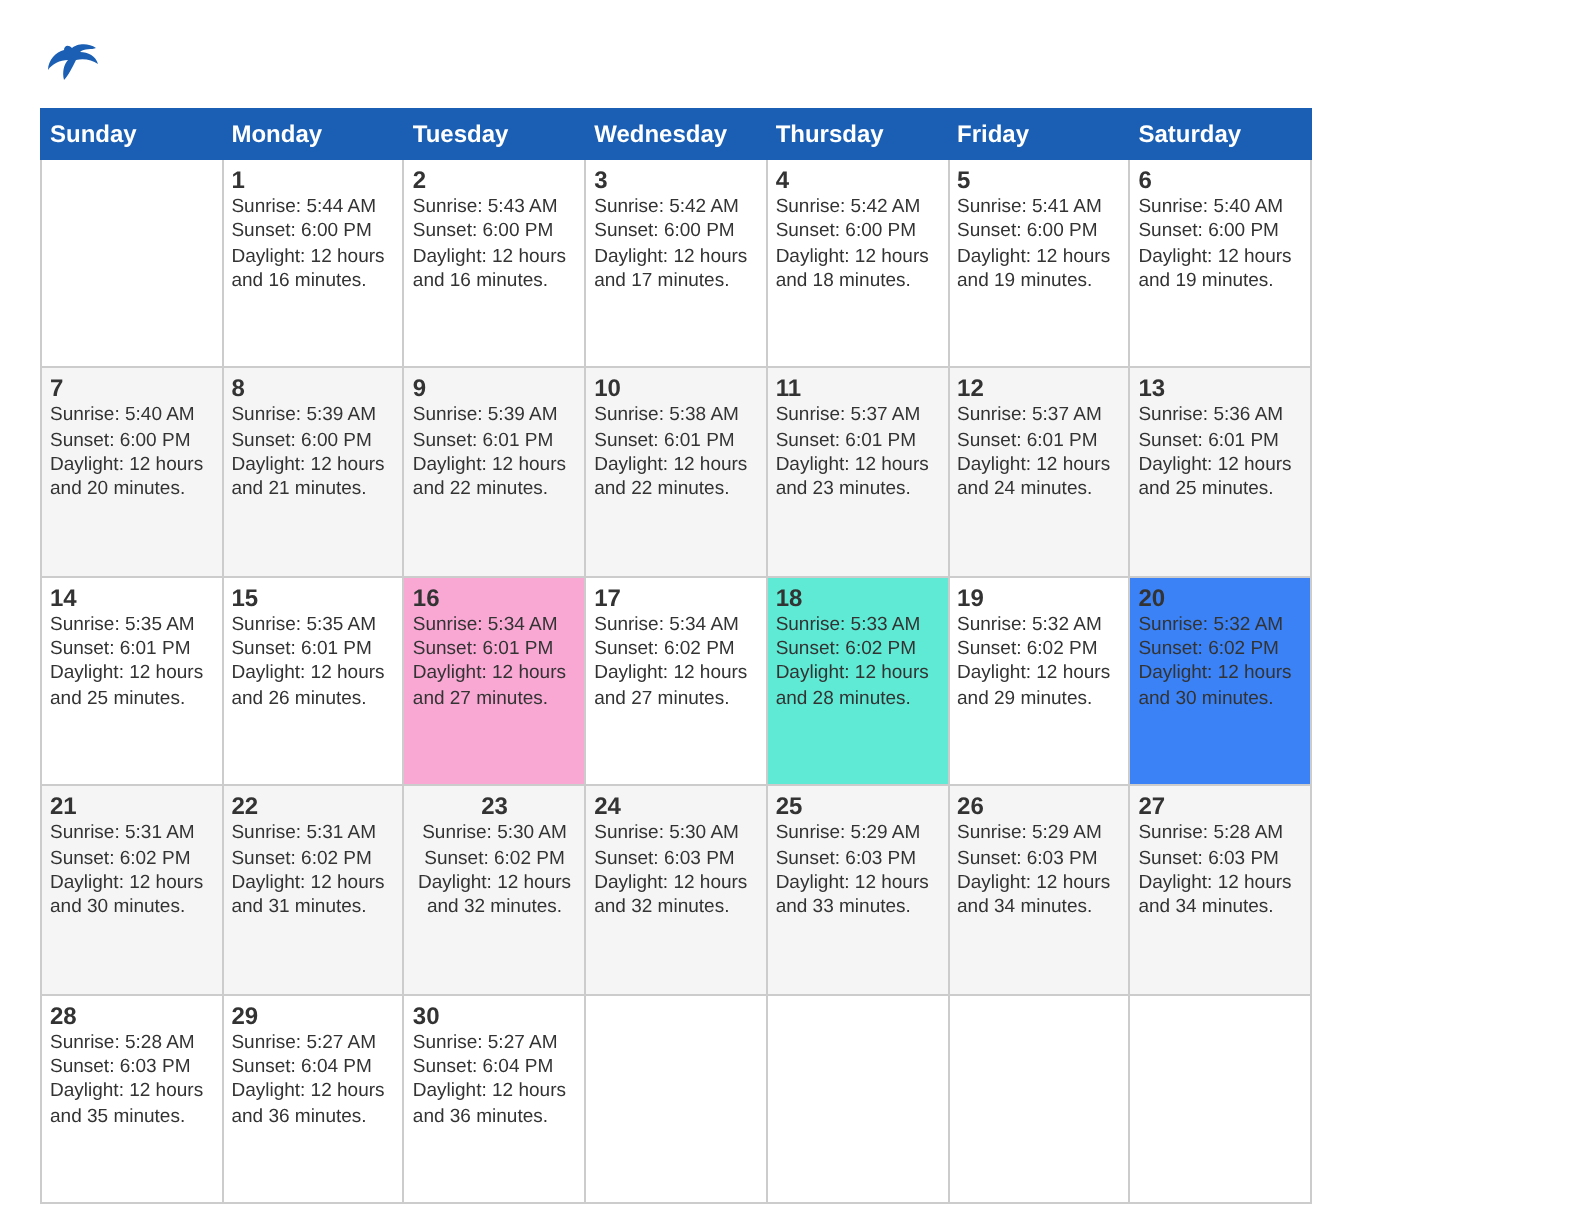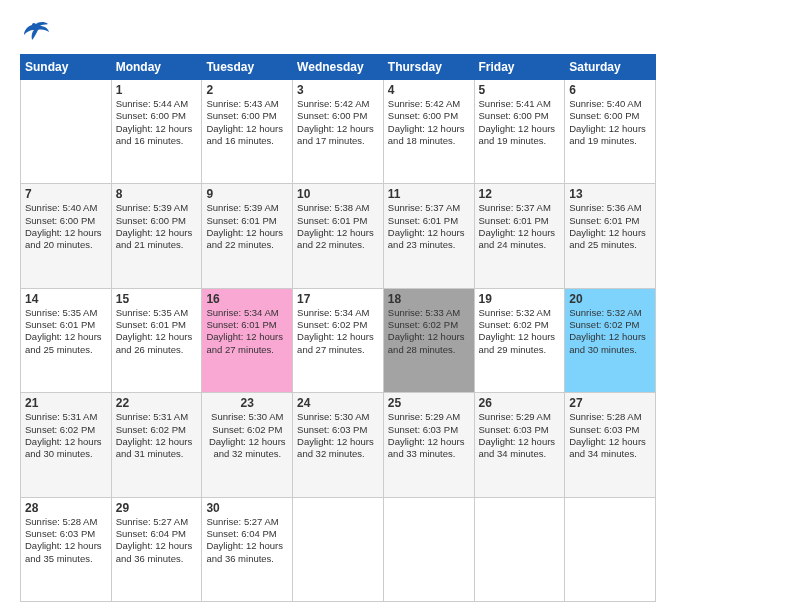--- a/index.html
+++ b/index.html
@@ -192,29 +192,29 @@
             <div class="cell-text">Sunrise: 5:35 AM<br>Sunset: 6:01 PM<br>Daylight: 12 hours and 26 minutes.</div>
           </td>
           <td style="background: #f9a8d4;">
             <span class="day-num">16</span>
             <div class="cell-text">Sunrise: 5:34 AM<br>Sunset: 6:01 PM<br>Daylight: 12 hours and 27 minutes.</div>
           </td>
           <td style="background: rgb(255, 255, 255);">
             <span class="day-num">17</span>
             <div class="cell-text">Sunrise: 5:34 AM<br>Sunset: 6:02 PM<br>Daylight: 12 hours and 27 minutes.</div>
           </td>
-          <td style="background: #a3a3a3;">
+          <td style="background: #5eead4;">
             <span class="day-num">18</span>
             <div class="cell-text">Sunrise: 5:33 AM<br>Sunset: 6:02 PM<br>Daylight: 12 hours and 28 minutes.</div>
           </td>
           <td style="background: rgb(255, 255, 255);">
             <span class="day-num">19</span>
             <div class="cell-text">Sunrise: 5:32 AM<br>Sunset: 6:02 PM<br>Daylight: 12 hours and 29 minutes.</div>
           </td>
-          <td style="background: #7dd3fc;">
+          <td style="background: #3b82f6;">
             <span class="day-num">20</span>
             <div class="cell-text">Sunrise: 5:32 AM<br>Sunset: 6:02 PM<br>Daylight: 12 hours and 30 minutes.</div>
           </td>
         </tr>
         <tr>
           <td style="background: rgb(245, 245, 245);">
             <span class="day-num">21</span>
             <div class="cell-text">Sunrise: 5:31 AM<br>Sunset: 6:02 PM<br>Daylight: 12 hours and 30 minutes.</div>
           </td>
           <td style="background: rgb(245, 245, 245);">

